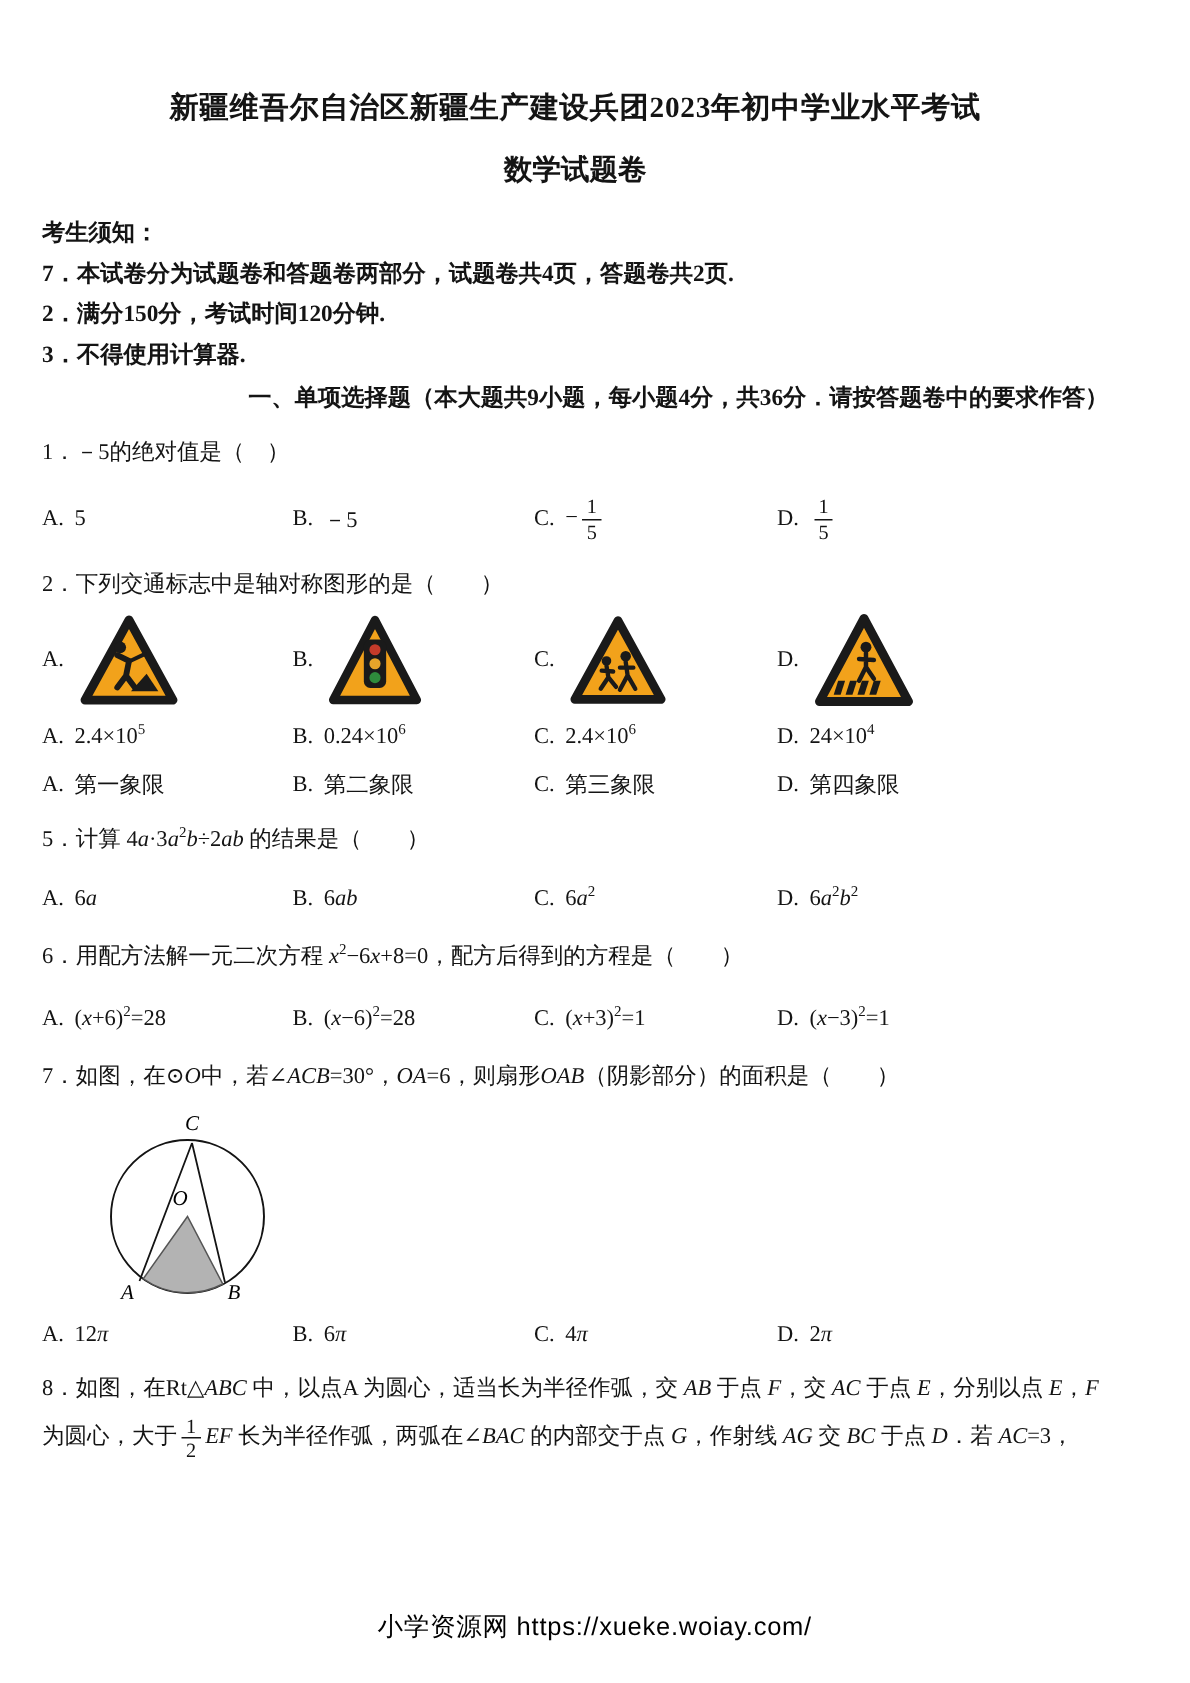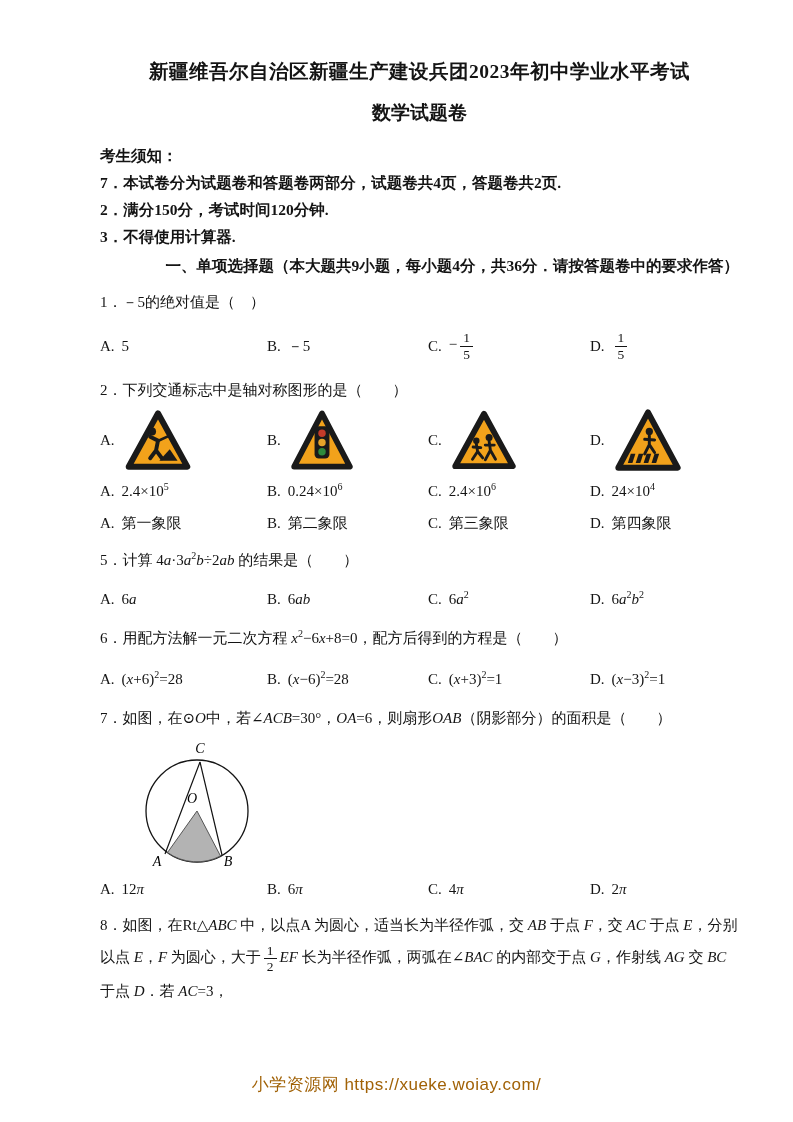--- a/index.html
+++ b/index.html
@@ -1,21 +1,21 @@
 <!DOCTYPE html>
 <html lang="zh"><head>
 <meta charset="utf-8">
 <style>
   html,body{margin:0;padding:0;}
   body{
     width:793px;height:1122px;position:relative;overflow:hidden;
     background:#ffffff;color:#141414;
     font-family:"Liberation Serif","DejaVu Serif",serif;
   }
-  .page{padding:58px 54px 0 100px;}
+  .page{padding:58px 54px 0 28px;}
   h1.title{font-size:19.5px;font-weight:bold;text-align:center;margin:0;letter-spacing:.5px;}
   h2.subtitle{font-size:19px;font-weight:bold;text-align:center;margin:15px 0 16px;}
   .notice p{margin:0;font-weight:bold;font-size:15.5px;line-height:27px;}
   .notice p:first-child{margin-top:12px;}
   .section-heading{font-weight:bold;font-size:15.5px;line-height:27px;margin:2px 0 0;text-align:right;}
   .q{font-size:15px;}
   .stem{margin:8px 0 0;line-height:30px;}
   .q3 .stem{line-height:31px;}
   .opts{display:grid;grid-template-columns:167px 161px 162px 1fr;align-items:center;margin-top:8px;min-height:24px;}
   .opt{display:flex;align-items:center;gap:7px;white-space:nowrap;}
@@ -28,21 +28,21 @@
   .frac>span:last-child{padding:0 3px;}
   .em-dot{
     -webkit-text-emphasis:filled dot #141414;-webkit-text-emphasis-position:under left;
     text-emphasis:filled dot #141414;text-emphasis-position:under left;
   }
   .signs-row{display:grid;grid-template-columns:167px 161px 162px 1fr;align-items:center;margin-top:4px;}
   .sign-opt{display:flex;align-items:center;gap:10px;}
   .figure7{margin:2px 0 0 12px;}
   .footer{
     position:absolute;left:0;bottom:26px;width:100%;text-align:center;
-    color:#a16207;font-size:17px;letter-spacing:.5px;
+    color:#000000;font-size:17px;letter-spacing:.5px;
     font-family:"Liberation Sans","DejaVu Sans",sans-serif;
   }
 </style>
 </head>
 <body>
 
 <div class="page">
 
   <h1 class="title">新疆维吾尔自治区新疆生产建设兵团2023年初中学业水平考试</h1>
   <h2 class="subtitle">数学试题卷</h2>

